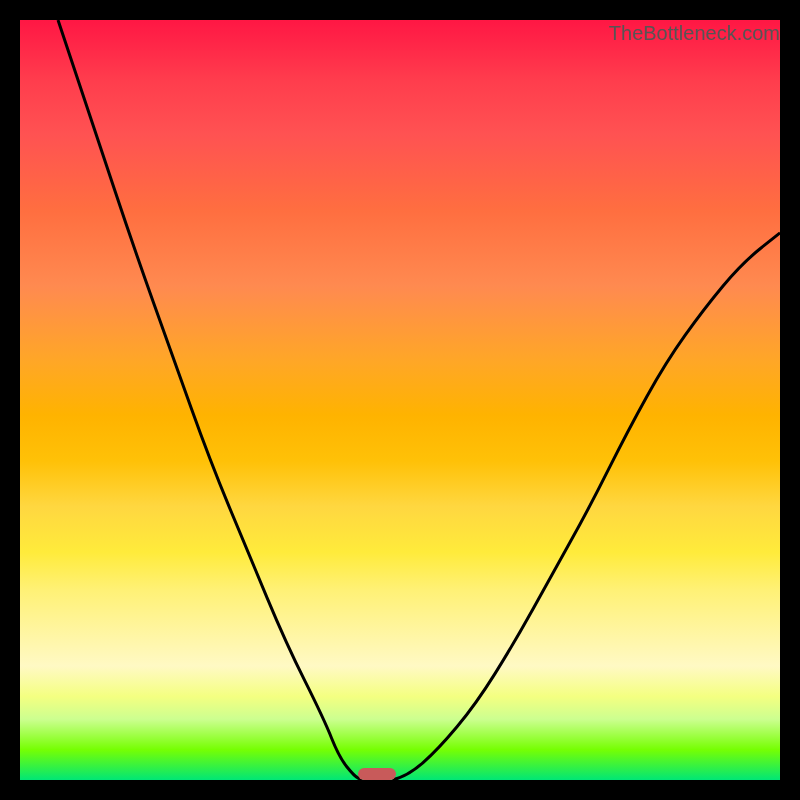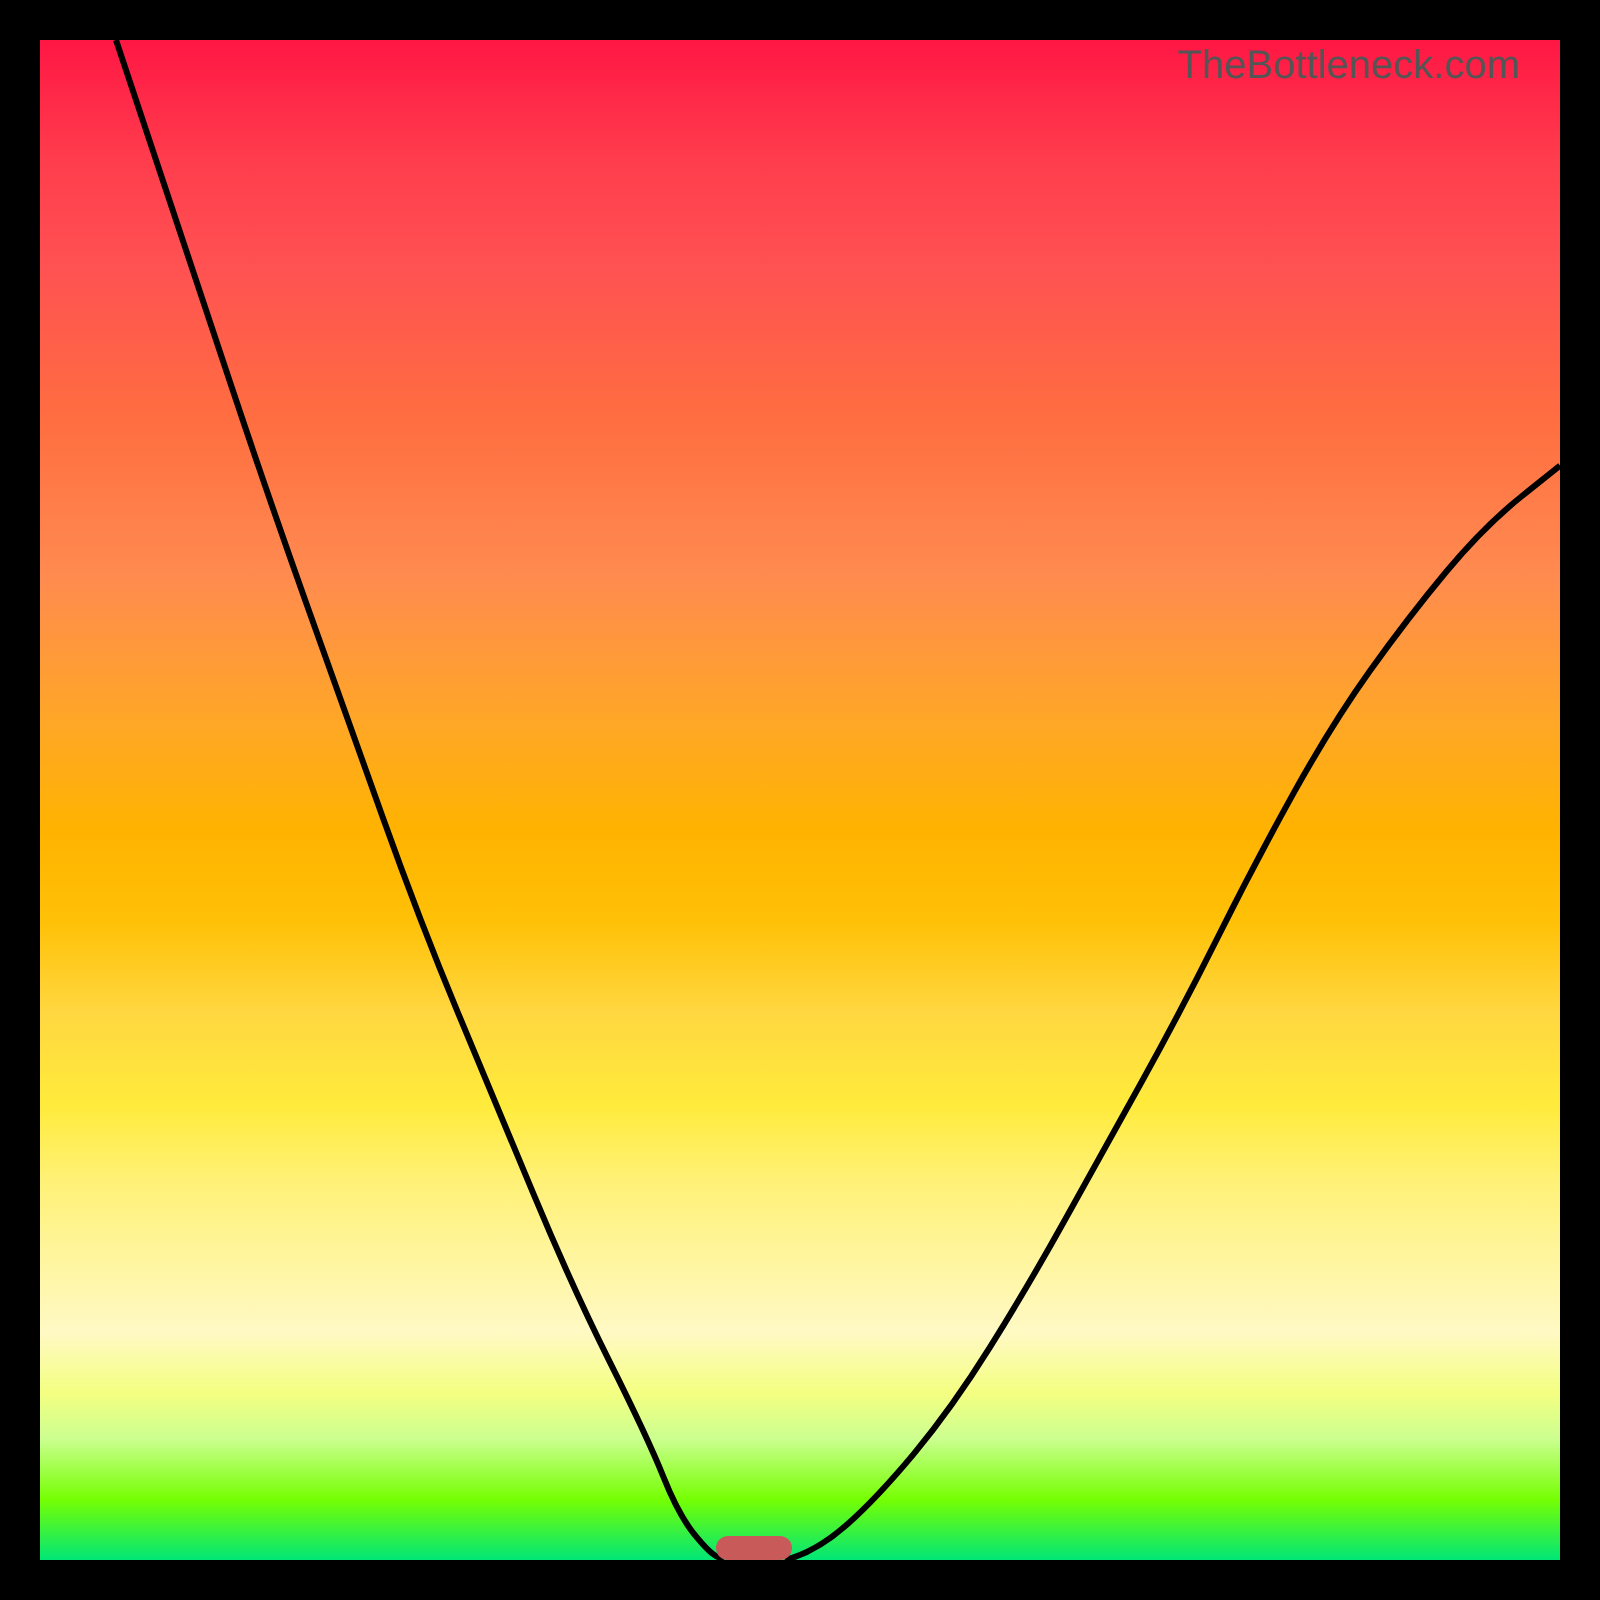--- a/index.html
+++ b/index.html
@@ -35,21 +35,21 @@
         #fff59d 80%,
         #fff9c4 85%,
         #f4ff81 89%,
         #ccff90 92%,
         #76ff03 96%,
         #00e676 100%);
     }
     .watermark {
       position: absolute;
       top: 22px;
-      right: 40px;
+      right: 20px;
       font-family: Arial, sans-serif;
       font-size: 20px;
       font-weight: 500;
       color: #555;
       z-index: 10;
     }
     .curve-svg {
       position: absolute;
       top: 0;
       left: 0;

